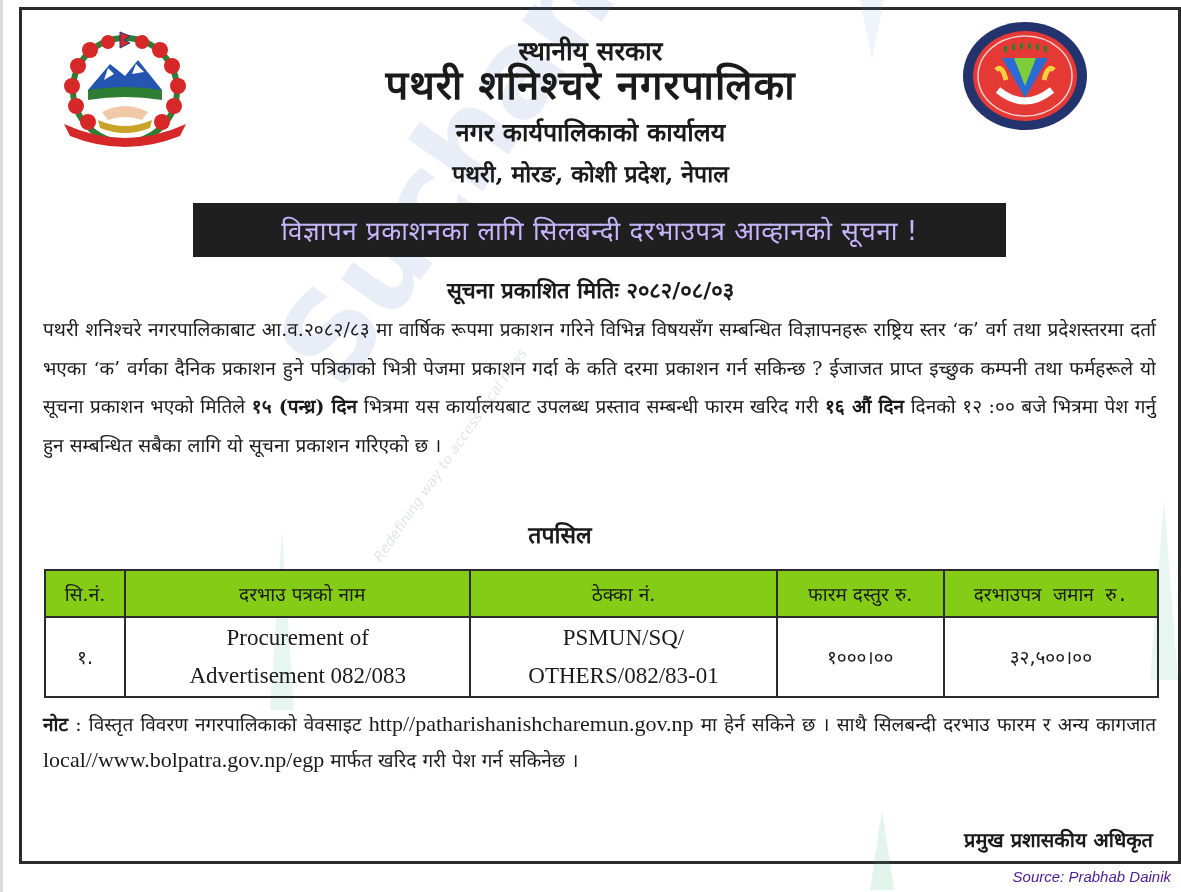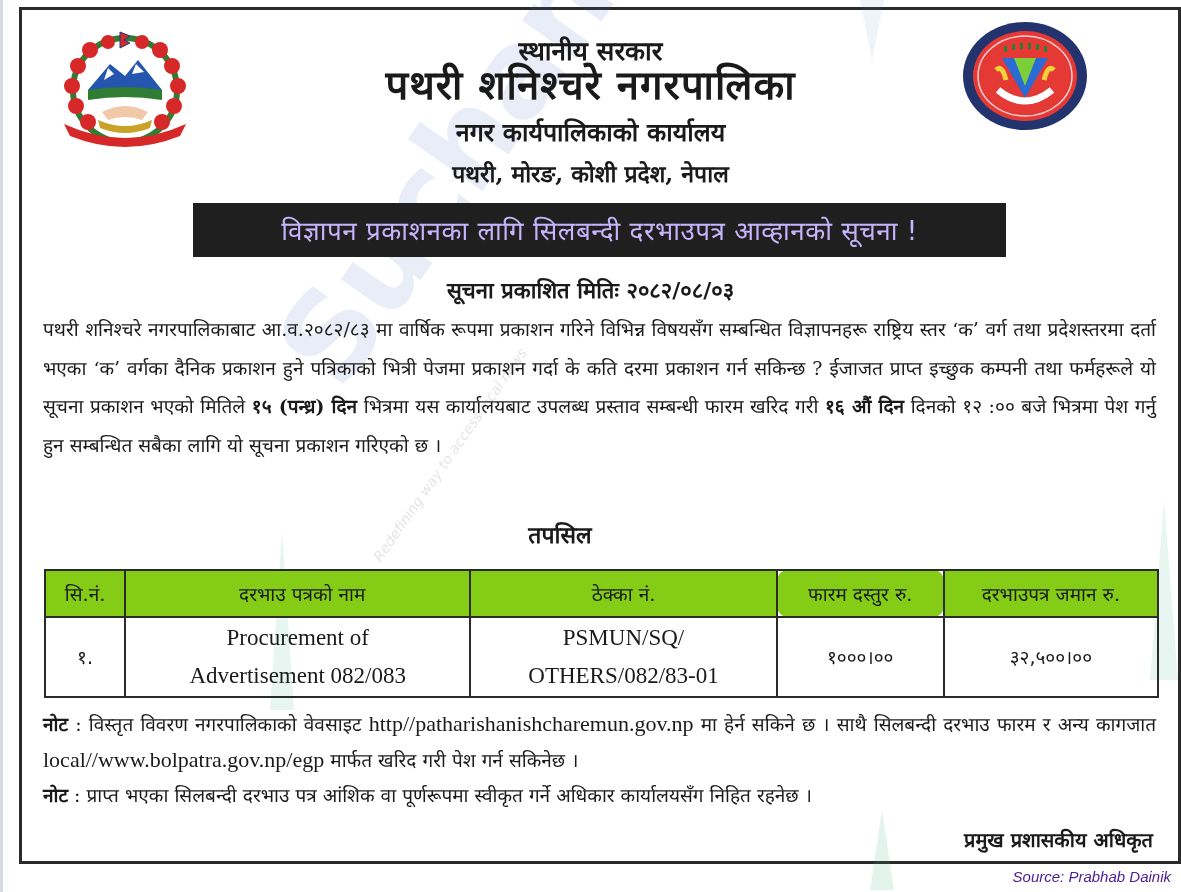--- a/index.html
+++ b/index.html
@@ -58,21 +58,21 @@
   }
 
   table.tender {
     position: absolute; left: 44px; top: 569px; width: 1115px; border-collapse: collapse;
     font-size: 19px;
   }
   table.tender th, table.tender td { border: 2px solid #2b2b2b; text-align: center; }
   table.tender th { background: #84cc16; height: 43px; font-weight: normal; }
   table.tender td { height: 76px; line-height: 38px; font-family: "Liberation Serif", serif; font-size: 23px; }
   table.tender td.np { font-family: "DejaVu Sans", sans-serif; font-size: 19px; }
-  .c1 { width: 76px; } .c2 { width: 332px; padding-left: 10px; } .c3 { width: 302px; } .c4 { width: 163px; border-radius: 11px; } .c5 { width: 210px; }
+  .c1 { width: 76px; } .c2 { width: 332px; padding-left: 10px; } .c3 { width: 302px; } .c4 { width: 163px; } .c5 { width: 210px; font-family: Liberation Mono, monospace; }
 
   .notes {
     position: absolute; left: 43px; top: 706px; width: 1113px; font-size: 19px; line-height: 35px;
     text-align: justify; text-align-last: left;
   }
   .notes .url { font-family: "Liberation Serif", serif; font-size: 22px; }
   .notes b { font-weight: bold; }
   .signature {
     position: absolute; right: 28px; top: 826px; font-family: "DejaVu Sans", sans-serif; font-weight: bold; font-size: 20px;
   }
@@ -189,19 +189,16 @@
       <td class="np">१०००।००</td>
       <td class="np">३२,५००।००</td>
     </tr>
   </tbody>
 </table>
 
 <div class="notes">
   <div>
     <b>नोट</b><span> : विस्तृत विवरण नगरपालिकाको वेवसाइट </span><span class="url">http//patharishanishcharemun.gov.np</span><span> मा हेर्न सकिने छ । साथै सिलबन्दी दरभाउ फारम र अन्य कागजात </span><span class="url">local//www.bolpatra.gov.np/egp</span><span> मार्फत खरिद गरी पेश गर्न सकिनेछ ।</span>
   </div>
-  <div>
-    <b>नोट</b><span> : प्राप्त भएका सिलबन्दी दरभाउ पत्र आंशिक वा पूर्णरूपमा स्वीकृत गर्ने अधिकार कार्यालयसँग निहित रहनेछ ।</span>
-  </div>
 </div>
 
 <div class="signature">प्रमुख प्रशासकीय अधिकृत</div>
 <div class="source">Source: Prabhab Dainik</div>
 
 </body></html>

